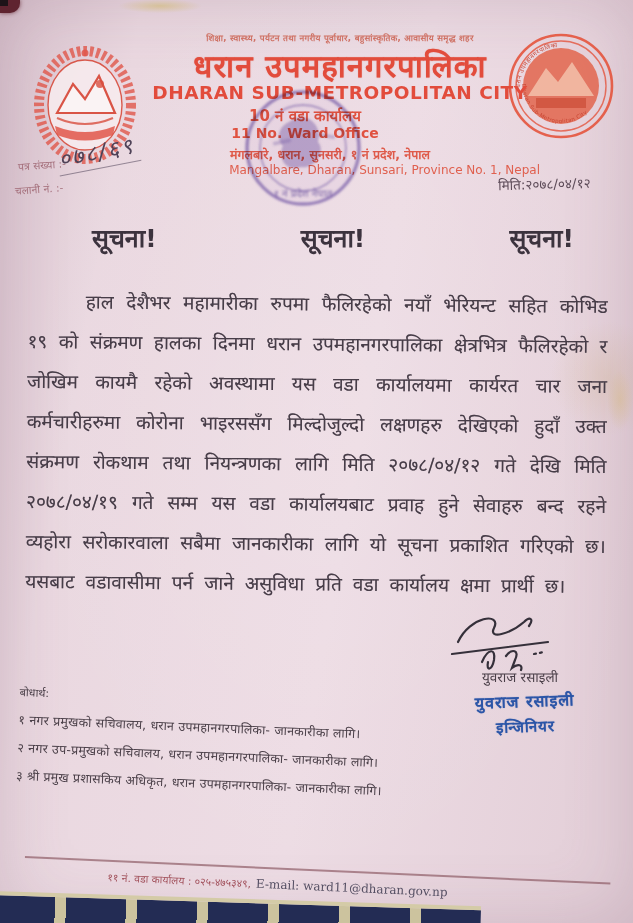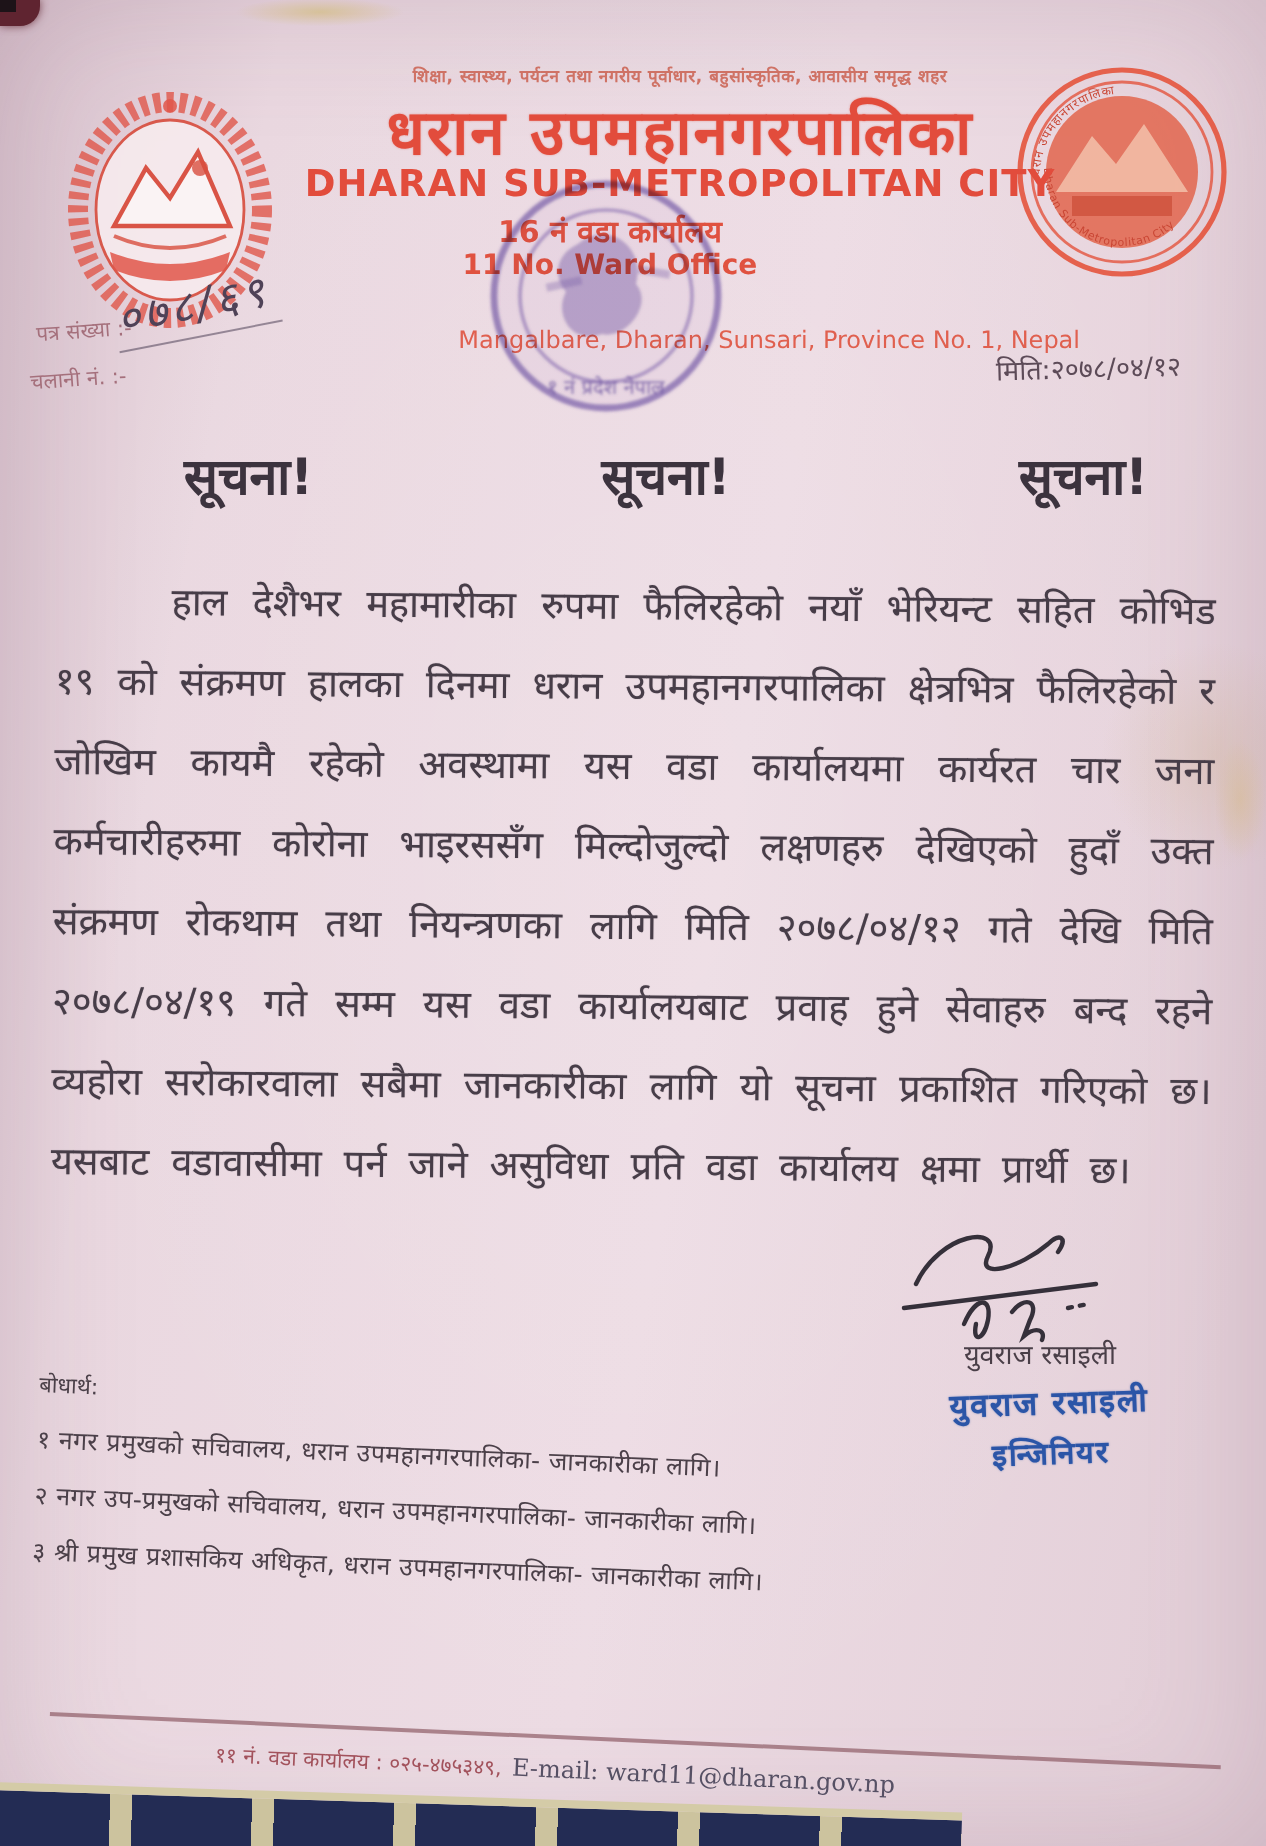--- a/index.html
+++ b/index.html
@@ -119,22 +119,23 @@
     <circle cx="55" cy="60" r="38" fill="#e2654c" opacity=".85"></circle>
     <path d="M22 70 L40 42 L52 56 L66 36 L88 70 Z" fill="#f2bca6" opacity=".9"></path>
     <rect x="30" y="72" width="50" height="10" fill="#c6452f" opacity=".6"></rect>
     <text font-size="6" fill="#c94634" letter-spacing=".5"><textPath href="#arcTop">धरान उपमहानगरपालिका</textPath></text>
     <text font-size="5.5" fill="#c94634" letter-spacing=".3"><textPath href="#arcBot">Dharan Sub-Metropolitan City</textPath></text>
   </svg>
 
   <div class="abs motto">शिक्षा, स्वास्थ्य, पर्यटन तथा नगरीय पूर्वाधार, बहुसांस्कृतिक, आवासीय समृद्ध शहर</div>
   <div class="abs title-np">धरान उपमहानगरपालिका</div>
   <div class="abs title-en">DHARAN SUB-METROPOLITAN CITY</div>
-  <div class="abs office-np">16 नं वडा कार्यालय</div>
+  <div class="abs office-np">10 नं वडा कार्यालय</div>
   <div class="abs office-en">11 No. Ward Office</div>
+  <div class="abs addr-np">मंगलबारे, धरान, सुनसरी, १ नं प्रदेश, नेपाल</div>
   <div class="abs addr-en">Mangalbare, Dharan, Sunsari, Province No. 1, Nepal</div>
 
   <svg class="abs purple-stamp" width="140" height="135" viewBox="0 0 140 135">
     <defs>
         <filter id="inkblur">
           <feGaussianBlur stdDeviation="0.8"></feGaussianBlur>
         </filter>
       </defs>
     <g filter="url(#inkblur)">
       <circle cx="70" cy="64" r="56" fill="rgba(106,79,176,.05)" stroke="#6a4fb0" stroke-width="3.4" opacity=".7"></circle>

